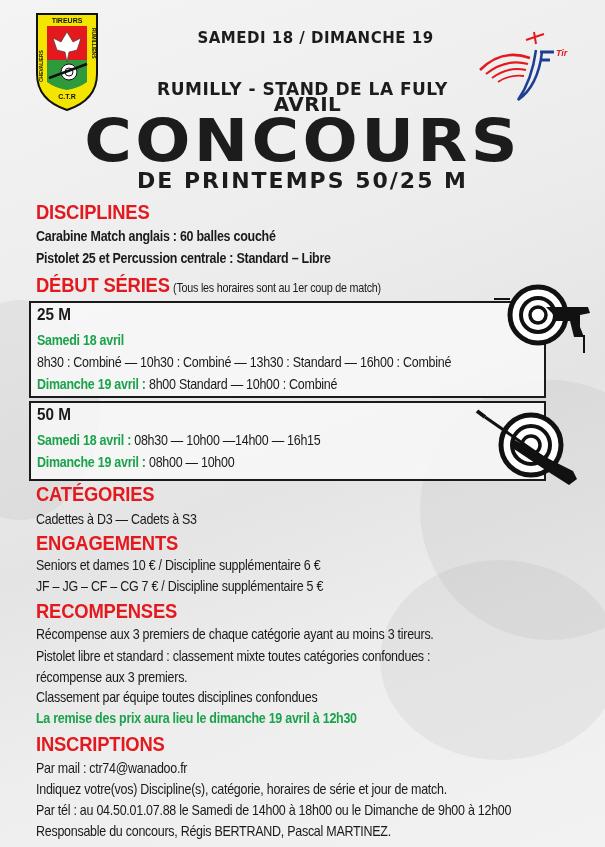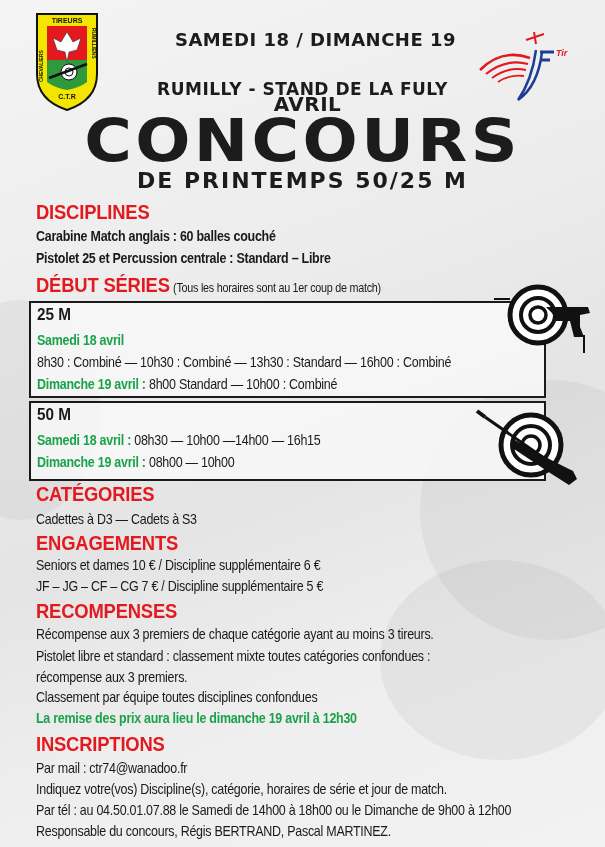--- a/index.html
+++ b/index.html
@@ -17,21 +17,21 @@
     .abs { position: absolute; }
 
     
     .logo { left: 35px; top: 12px; width: 64px; height: 100px; }
     .ffftir { left: 478px; top: 30px; width: 100px; height: 72px; }
     .hdr-line {
       position: absolute; left: 0; width: 605px; text-align: center;
       font-family: "DejaVu Sans", sans-serif; font-weight: bold;
       color: #1c1c1c; letter-spacing: 0.5px; text-transform: uppercase;
     }
-    .hdr-date { top: 29px; font-size: 18px; padding-left: 26px; }
+    .hdr-date { top: 29px; font-size: 15px; padding-left: 26px; }
     .hdr-month { top: 48px; font-size: 20px; padding-left: 10px; margin-top: 44px; }
     .hdr-place { top: 79px; font-size: 17px; }
     .hdr-title {
       top: 112px; font-size: 58px; letter-spacing: 3px; line-height: 1;
       transform: scaleX(1.12); transform-origin: center;
     }
     .hdr-sub { top: 168px; font-size: 22px; letter-spacing: 2px; }
 
     
     .sec-title {

